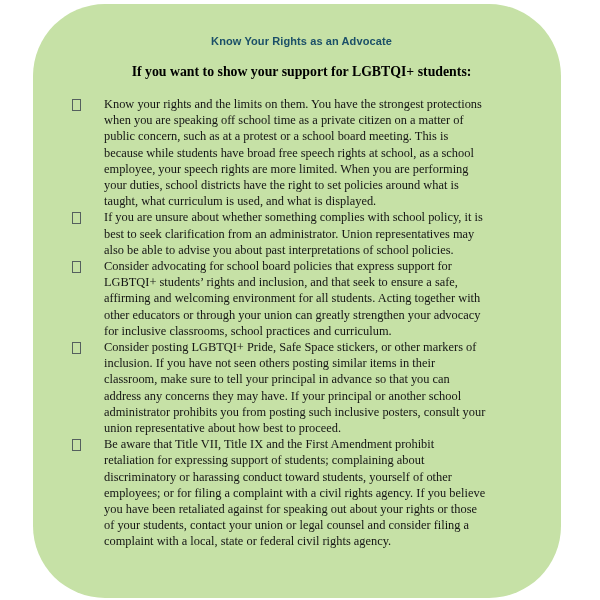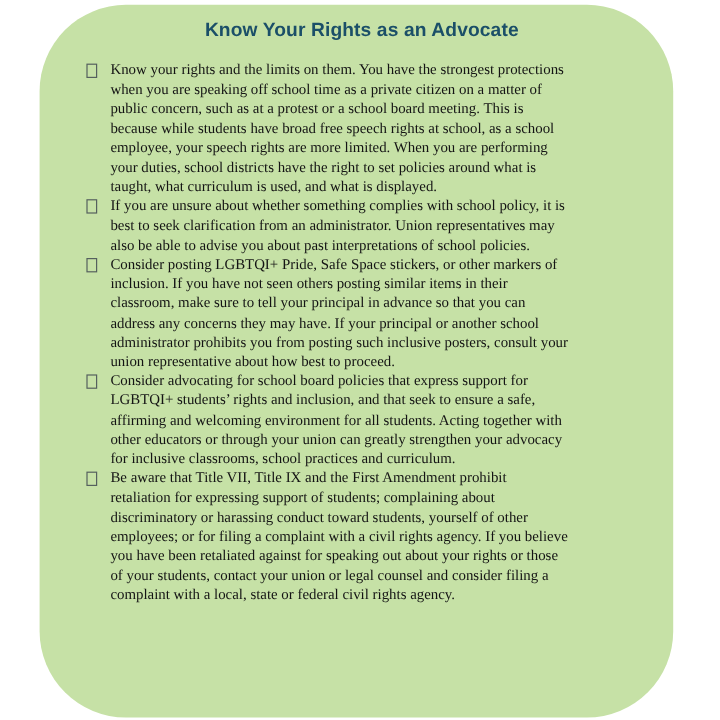--- a/index.html
+++ b/index.html
@@ -16,23 +16,23 @@
     font-family:"Liberation Serif", serif;
   }
   .card{
     position:absolute;left:33px;top:4px;width:528px;height:594px;
     background:var(--card-bg);
     border-radius:72px;
     box-sizing:border-box;
     padding:14px 30px 0 39px;
   }
   .title{
-    margin:0;text-align:center;
+    margin:16px;text-align:center;
     font-family:"Liberation Sans", sans-serif;
-    font-size:16px;line-height:15px;font-weight:bold;
+    font-size:11px;line-height:15px;font-weight:bold;
     color:var(--title-color);
     letter-spacing:0.1px;
   }
   .subtitle{
     margin:13px 0 0 0;text-align:center;
     font-family:"Liberation Serif", serif;
     font-size:13.8px;line-height:14px;font-weight:bold;
     color:#000000;
   }
   ul.advice{
@@ -44,60 +44,62 @@
     color:var(--body-color);
   }
   .marker{
     flex:0 0 auto;width:7px;height:10px;
     border:1px solid var(--marker-color);
     margin-top:3px;background:transparent;
   }
   .btext{
     white-space:pre-line;
     width:462px;
+    margin-left:12px;
   }
 </style>
 </head>
 <body>
 
 <div class="card">
   <h1 class="title">Know Your Rights as an Advocate</h1>
+  <h2 class="subtitle">If you want to show your support for LGBTQI+ students:</h2>
   <ul class="advice">
       <li>
         <span class="marker"></span>
         <span class="btext">Know your rights and the limits on them.  You have the strongest protections
 when you are speaking off school time as a private citizen on a matter of
 public concern, such as at a protest or a school board meeting. This is
 because while students have broad free speech rights at school, as a school
 employee, your speech rights are more limited. When you are performing
 your duties, school districts have the right to set policies around what is
 taught, what curriculum is used, and what is displayed.</span>
       </li>
       <li>
         <span class="marker"></span>
         <span class="btext">If you are unsure about whether something complies with school policy, it is
 best to seek clarification from an administrator. Union representatives may
 also be able to advise you about past interpretations of school policies.</span>
       </li>
       <li>
         <span class="marker"></span>
+        <span class="btext">Consider advocating for school board policies that express support for
+LGBTQI+ students’ rights and inclusion, and that seek to ensure a safe,
+affirming and welcoming environment for all students. Acting together with
+other educators or through your union can greatly strengthen your advocacy
+for inclusive classrooms, school practices and curriculum.</span>
+      </li>
+      <li>
+        <span class="marker"></span>
         <span class="btext">Consider posting LGBTQI+ Pride, Safe Space stickers, or other markers of
 inclusion. If you have not seen others posting similar items in their
 classroom, make sure to tell your principal in advance so that you can
 address any concerns they may have. If your principal or another school
 administrator prohibits you from posting such inclusive posters, consult your
 union representative about how best to proceed.</span>
-      </li>
-      <li>
-        <span class="marker"></span>
-        <span class="btext">Consider advocating for school board policies that express support for
-LGBTQI+ students’ rights and inclusion, and that seek to ensure a safe,
-affirming and welcoming environment for all students. Acting together with
-other educators or through your union can greatly strengthen your advocacy
-for inclusive classrooms, school practices and curriculum.</span>
       </li>
       <li>
         <span class="marker"></span>
         <span class="btext">Be aware that Title VII, Title IX and the First Amendment prohibit
 retaliation for expressing support of students; complaining about
 discriminatory or harassing conduct toward students, yourself of other
 employees; or for filing a complaint with a civil rights agency. If you believe
 you have been retaliated against for speaking out about your rights or those
 of your students, contact your union or legal counsel and consider filing a
 complaint with a local, state or federal civil rights agency.</span>

